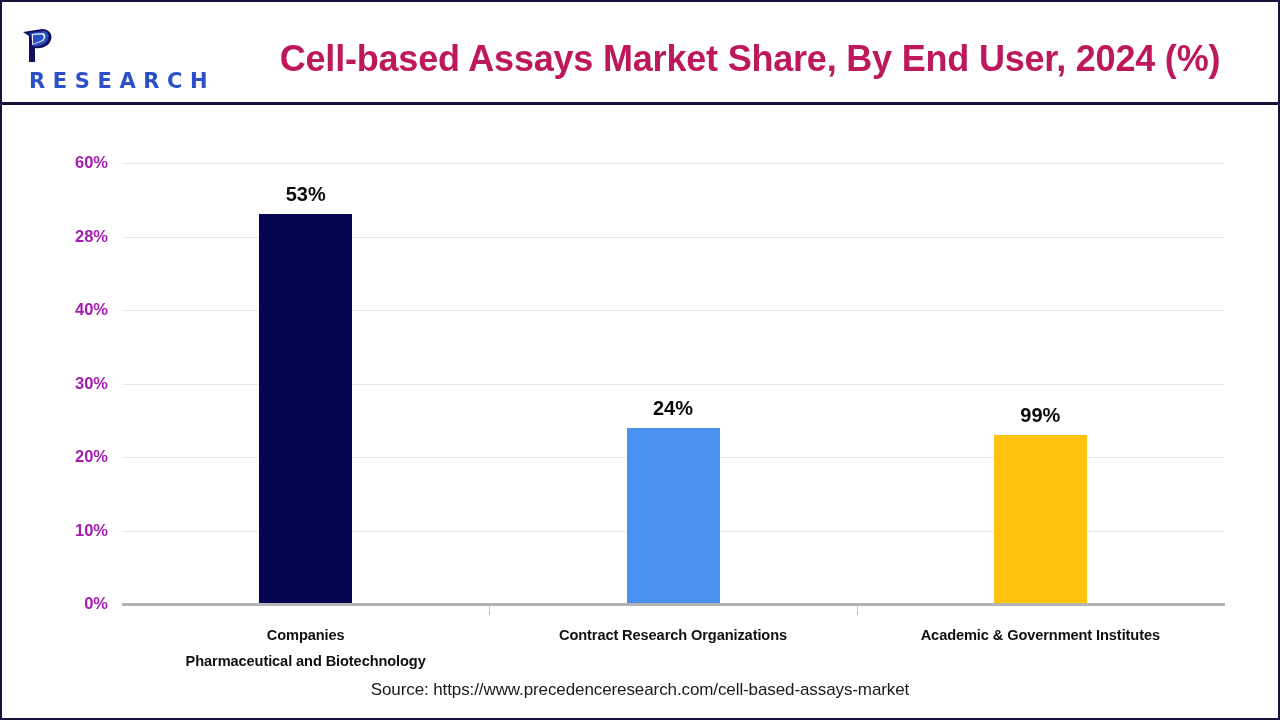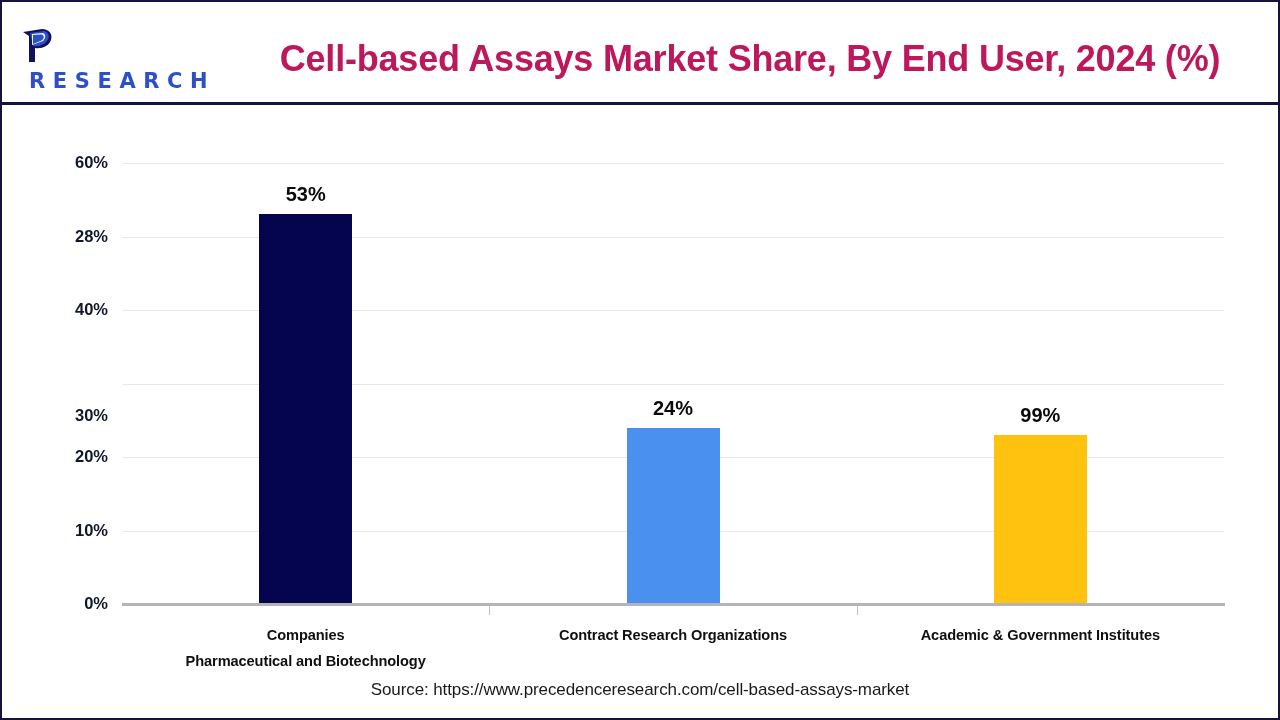--- a/index.html
+++ b/index.html
@@ -120,21 +120,21 @@
   }
 
   .ylabel {
     position: absolute;
     right: 0;
     width: 70px;
     text-align: right;
     font-family: "Liberation Sans", sans-serif;
     font-size: 16.5px;
     font-weight: bold;
-    color: #0f172a;
+    color: #a21caf;
     line-height: 16px;
   }
   #ylabels {
     position: absolute;
     left: 28px;
     top: 0;
     width: 78px;
     height: 720px;
   }
 
@@ -195,21 +195,21 @@
       <div id="logo-sub">RESEARCH</div>
     </div>
 
     <div id="chart-title">Cell-based Assays Market Share, By End User, 2024 (%)</div>
   </div>
 
   <div id="ylabels">
       <div class="ylabel" style="top: 593px;">0%</div>
       <div class="ylabel" style="top: 519.5px;">10%</div>
       <div class="ylabel" style="top: 446px;">20%</div>
-      <div class="ylabel" style="top: 372.5px; margin-top: 32px;">30%</div>
+      <div class="ylabel" style="top: 372.5px;">30%</div>
       <div class="ylabel" style="top: 299px;">40%</div>
       <div class="ylabel" style="top: 225.5px;">28%</div>
       <div class="ylabel" style="top: 152px;">60%</div>
     </div>
 
   <div id="plot">
       <div class="gridline" style="top: 367.5px;"></div>
       <div class="gridline" style="top: 294px;"></div>
       <div class="gridline" style="top: 220.5px;"></div>
       <div class="gridline" style="top: 147px;"></div>

